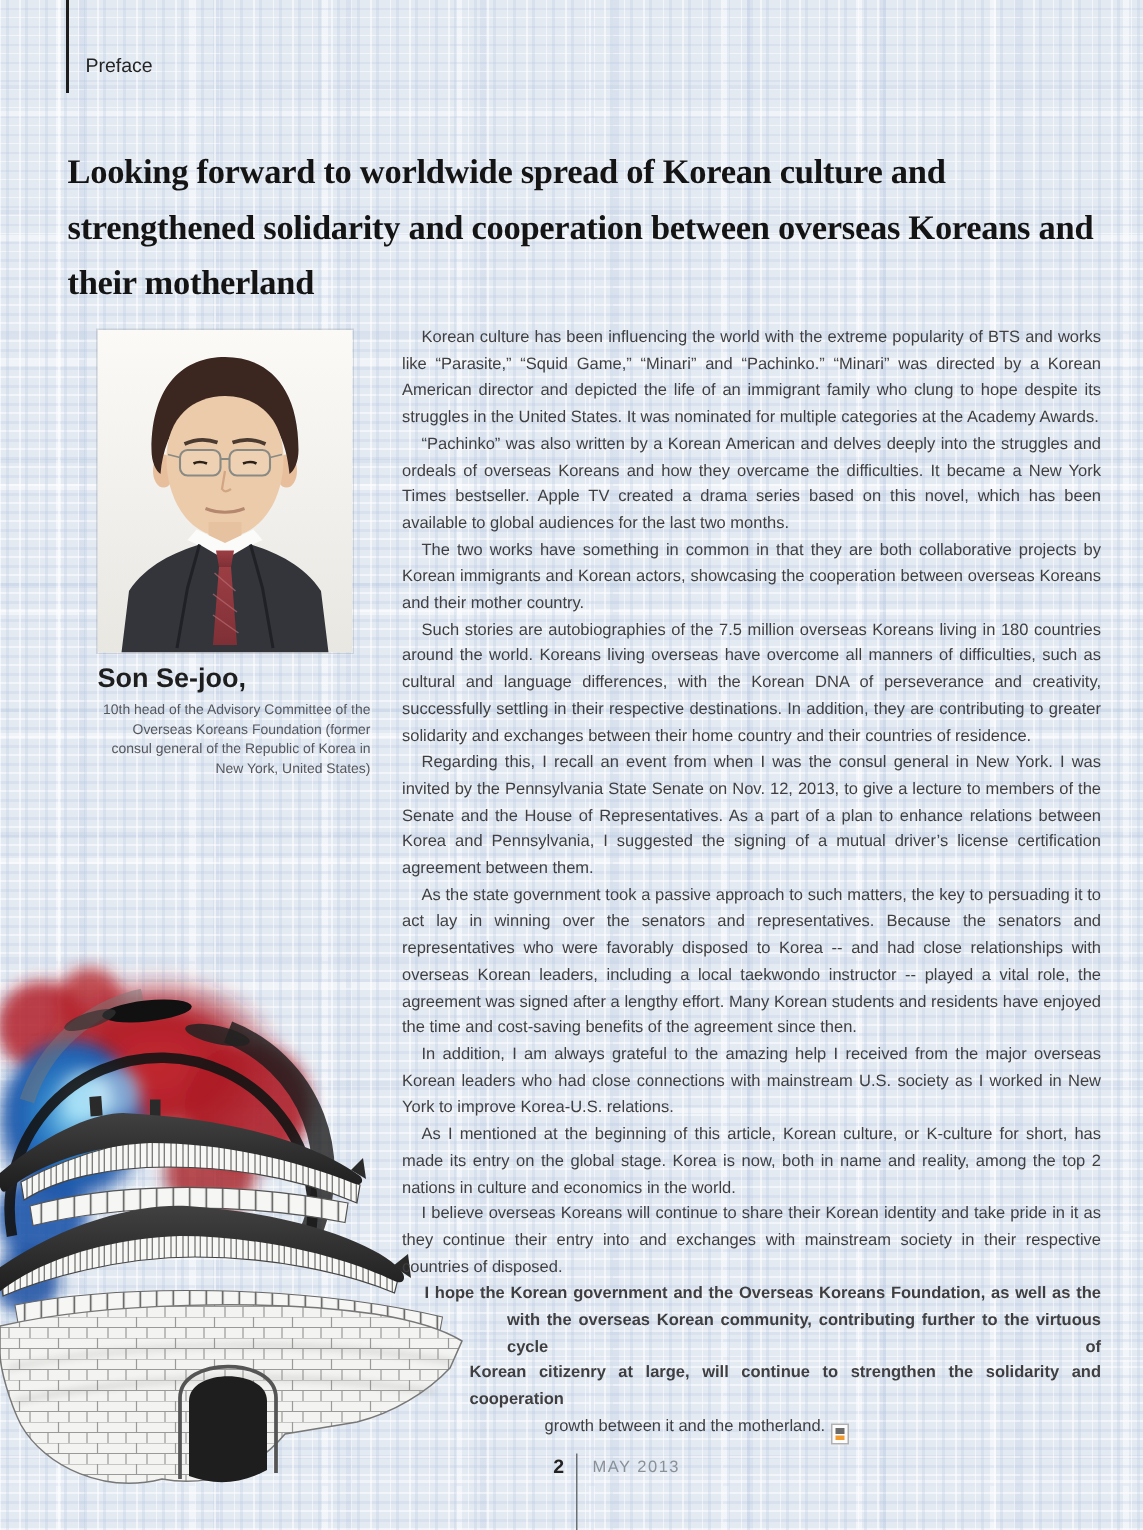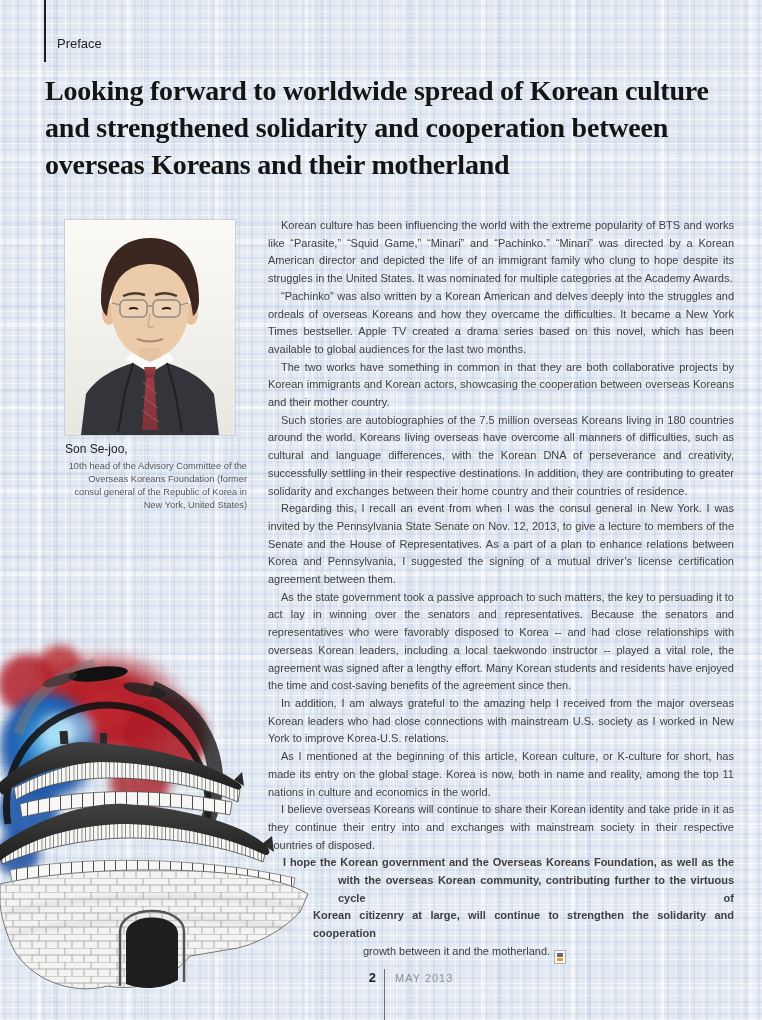--- a/index.html
+++ b/index.html
@@ -9,27 +9,27 @@
     background-color:#e4eaf2;
     background-image:
       repeating-linear-gradient(90deg, rgba(255,255,255,.55) 0 1px, rgba(255,255,255,0) 1px 4px, rgba(176,196,222,.25) 4px 6px, rgba(255,255,255,0) 6px 13px),
       repeating-linear-gradient(0deg, rgba(255,255,255,.5) 0 1px, rgba(255,255,255,0) 1px 5px, rgba(173,193,220,.22) 5px 7px, rgba(255,255,255,0) 7px 12px),
       repeating-linear-gradient(90deg, rgba(255,255,255,0) 0 37px, rgba(255,255,255,.5) 37px 41px, rgba(255,255,255,0) 41px 53px, rgba(186,203,226,.28) 53px 57px, rgba(255,255,255,0) 57px 89px),
       repeating-linear-gradient(0deg, rgba(255,255,255,0) 0 29px, rgba(255,255,255,.45) 29px 33px, rgba(255,255,255,0) 33px 47px, rgba(186,203,226,.25) 47px 50px, rgba(255,255,255,0) 50px 83px);
   }
   .kicker-bar{position:absolute;left:44px;top:0;width:2px;height:62px;background:#1c1c1c;}
   .kicker{position:absolute;left:57px;top:36px;font-size:13px;font-weight:normal;color:#232323;}
   .title{
-    position:absolute;left:45px;top:72px;width:706px;
+    position:absolute;left:45px;top:96px;width:706px;
     font-family:"Liberation Serif",serif;font-weight:bold;
-    font-size:28px;line-height:37px;color:#141414;letter-spacing:-0.2px;
+    font-size:23px;line-height:37px;color:#141414;letter-spacing:-0.2px;
   }
   .photo-wrap{position:absolute;left:65px;top:220px;width:170px;height:215px;box-shadow:0 0 0 1px rgba(120,130,145,.25);}
   .caption{position:absolute;left:65px;top:442px;width:182px;}
-  .caption-name{font-size:12px;font-weight:normal;color:#1e1e1e;margin-bottom:4px;}
+  .caption-name{font-size:18px;font-weight:bold;color:#1e1e1e;margin-bottom:4px;}
   .caption-bio{font-size:9.3px;line-height:13px;color:#55575c;text-align:right;}
   .body-col{
     position:absolute;left:268px;top:217px;width:466px;z-index:2;
     font-size:11px;line-height:17.7px;color:#3f3f41;
   }
   .body-col p{margin:0;text-align:justify;text-indent:13px;}
   .closing-line{text-align:justify;}
   .closing-line.j{text-align-last:justify;font-weight:bold;}
   .cl-1{padding-left:15px;}
   .cl-2{padding-left:45px;}
@@ -101,21 +101,21 @@
   </div>
 
   <div class="body-col">
     <p>Korean culture has been influencing the world with the extreme popularity of BTS and works like “Parasite,” “Squid Game,” “Minari” and “Pachinko.” “Minari” was directed by a Korean American director and depicted the life of an immigrant family who clung to hope despite its struggles in the United States. It was nominated for multiple categories at the Academy Awards.</p>
     <p>“Pachinko” was also written by a Korean American and delves deeply into the struggles and ordeals of overseas Koreans and how they overcame the difficulties. It became a New York Times bestseller. Apple TV created a drama series based on this novel, which has been available to global audiences for the last two months.</p>
     <p>The two works have something in common in that they are both collaborative projects by Korean immigrants and Korean actors, showcasing the cooperation between overseas Koreans and their mother country.</p>
     <p>Such stories are autobiographies of the 7.5 million overseas Koreans living in 180 countries around the world. Koreans living overseas have overcome all manners of difficulties, such as cultural and language differences, with the Korean DNA of perseverance and creativity, successfully settling in their respective destinations. In addition, they are contributing to greater solidarity and exchanges between their home country and their countries of residence.</p>
     <p>Regarding this, I recall an event from when I was the consul general in New York. I was invited by the Pennsylvania State Senate on Nov. 12, 2013, to give a lecture to members of the Senate and the House of Representatives. As a part of a plan to enhance relations between Korea and Pennsylvania, I suggested the signing of a mutual driver’s license certification agreement between them.</p>
     <p>As the state government took a passive approach to such matters, the key to persuading it to act lay in winning over the senators and representatives. Because the senators and representatives who were favorably disposed to Korea -- and had close relationships with overseas Korean leaders, including a local taekwondo instructor -- played a vital role, the agreement was signed after a lengthy effort. Many Korean students and residents have enjoyed the time and cost-saving benefits of the agreement since then.</p>
     <p>In addition, I am always grateful to the amazing help I received from the major overseas Korean leaders who had close connections with mainstream U.S. society as I worked in New York to improve Korea-U.S. relations.</p>
-    <p>As I mentioned at the beginning of this article, Korean culture, or K-culture for short, has made its entry on the global stage. Korea is now, both in name and reality, among the top 11 nations in culture and economics in the world.</p>
+    <p>As I mentioned at the beginning of this article, Korean culture, or K-culture for short, has made its entry on the global stage. Korea is now, both in name and reality, among the top 2 nations in culture and economics in the world.</p>
     <p>I believe overseas Koreans will continue to share their Korean identity and take pride in it as they continue their entry into and exchanges with mainstream society in their respective countries of disposed.</p>
     <div class="closing-line j cl-1">I hope the Korean government and the Overseas Koreans Foundation, as well as the</div>
     <div class="closing-line j cl-3">with the overseas Korean community, contributing further to the virtuous cycle of</div>
     <div class="closing-line j cl-2">Korean citizenry at large, will continue to strengthen the solidarity and cooperation</div>
     <div class="closing-line cl-4">
       <span>growth between it and the motherland.</span><span class="endmark">
           <span class="em-top"></span>
           <span class="em-bot"></span>
         </span>
     </div>

